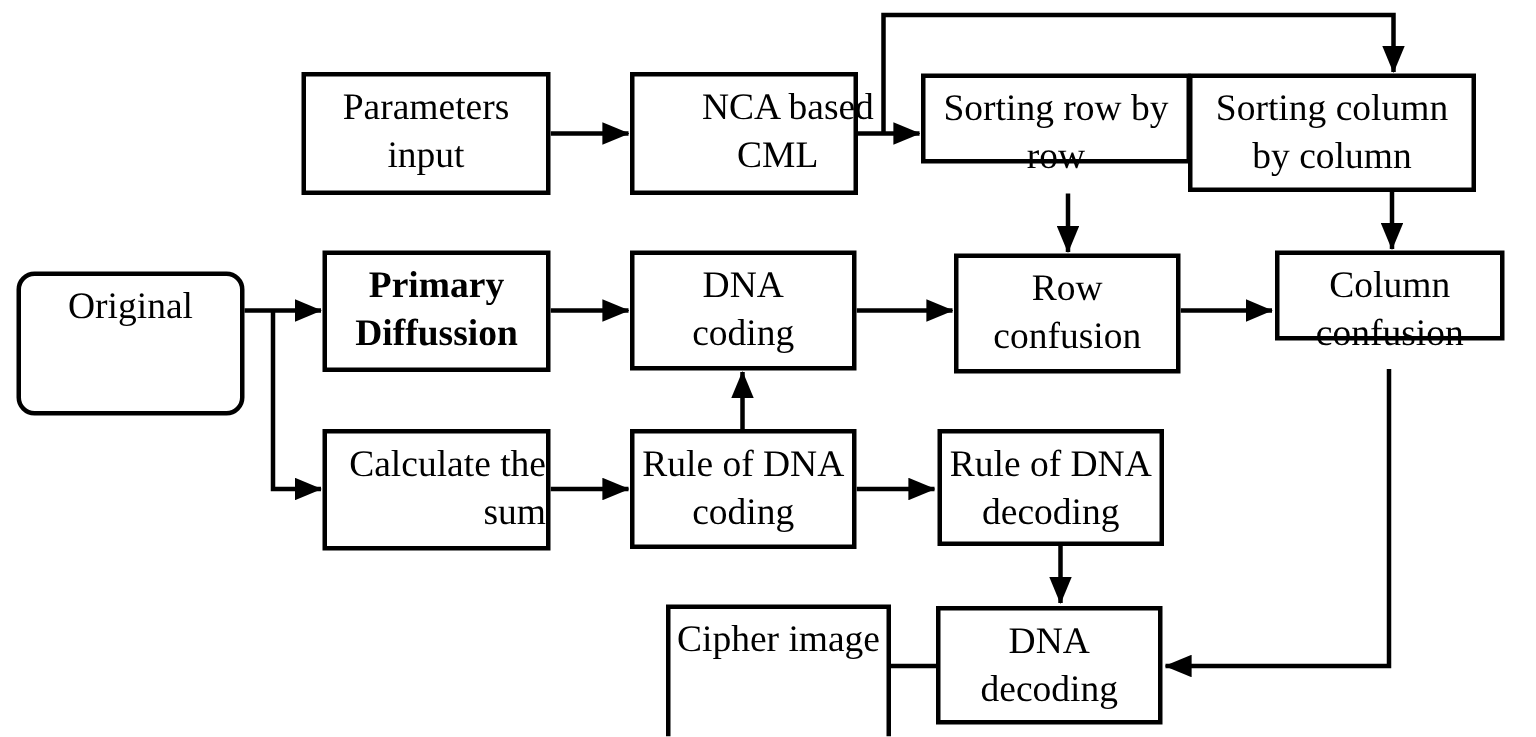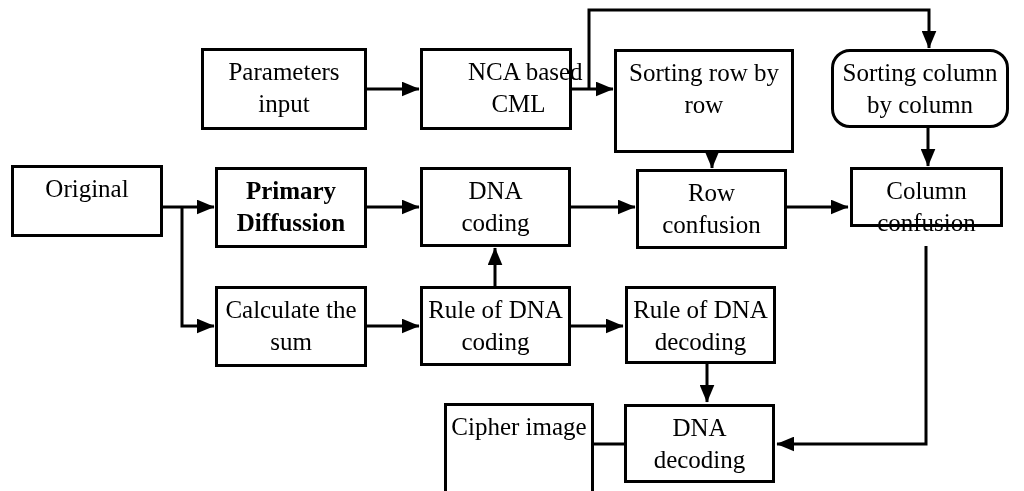--- a/index.html
+++ b/index.html
@@ -25,28 +25,28 @@
     color: #000000;
     font-size: 25px;
     line-height: 32px;
     padding-top: 5px;
     white-space: nowrap;
   }
   .node .line { display: block; }
   
   .n-parameters-input        { left: 201px; top: 48px;  width: 166px; height: 82px; }
   .n-nca-based-cml           { left: 420px; top: 48px;  width: 152px; height: 82px; padding-left: 45px; }
-  .n-sorting-row-by-row      { left: 614px; top: 49px;  width: 180px; height: 104px; }
-  .n-sorting-column-by-column{ left: 831px; top: 49px;  width: 178px; height: 79px; border-radius: 19px; }
-  .n-original-image          { left: 11px;  top: 165px; width: 152px; height: 72px; }
+  .n-sorting-row-by-row      { left: 614px; top: 49px;  width: 180px; height: 60px; }
+  .n-sorting-column-by-column{ left: 792px; top: 49px;  width: 192px; height: 79px; }
+  .n-original-image          { left: 11px;  top: 181px; width: 152px; height: 96px; border-radius: 12px; }
   .n-primary-diffussion      { left: 215px; top: 167px; width: 152px; height: 81px; font-weight: bold; }
   .n-dna-coding              { left: 420px; top: 167px; width: 151px; height: 80px; }
   .n-row-confusion           { left: 636px; top: 169px; width: 151px; height: 80px; }
   .n-column-confusion        { left: 850px; top: 167px; width: 153px; height: 60px; }
-  .n-calculate-the-sum       { left: 215px; top: 286px; width: 152px; height: 81px; }
+  .n-calculate-the-sum       { left: 215px; top: 286px; width: 152px; height: 81px; text-align: right; }
   .n-rule-of-dna-coding      { left: 420px; top: 286px; width: 151px; height: 80px; }
   .n-rule-of-dna-decoding    { left: 625px; top: 286px; width: 151px; height: 78px; }
   .n-cipher-image            { left: 444px; top: 403px; width: 150px; height: 92px; }
   .n-dna-decoding            { left: 624px; top: 404px; width: 151px; height: 79px; }
   .conn {
     stroke: #000000;
     stroke-width: 3;
     fill: none;
     stroke-linejoin: miter;
   }

